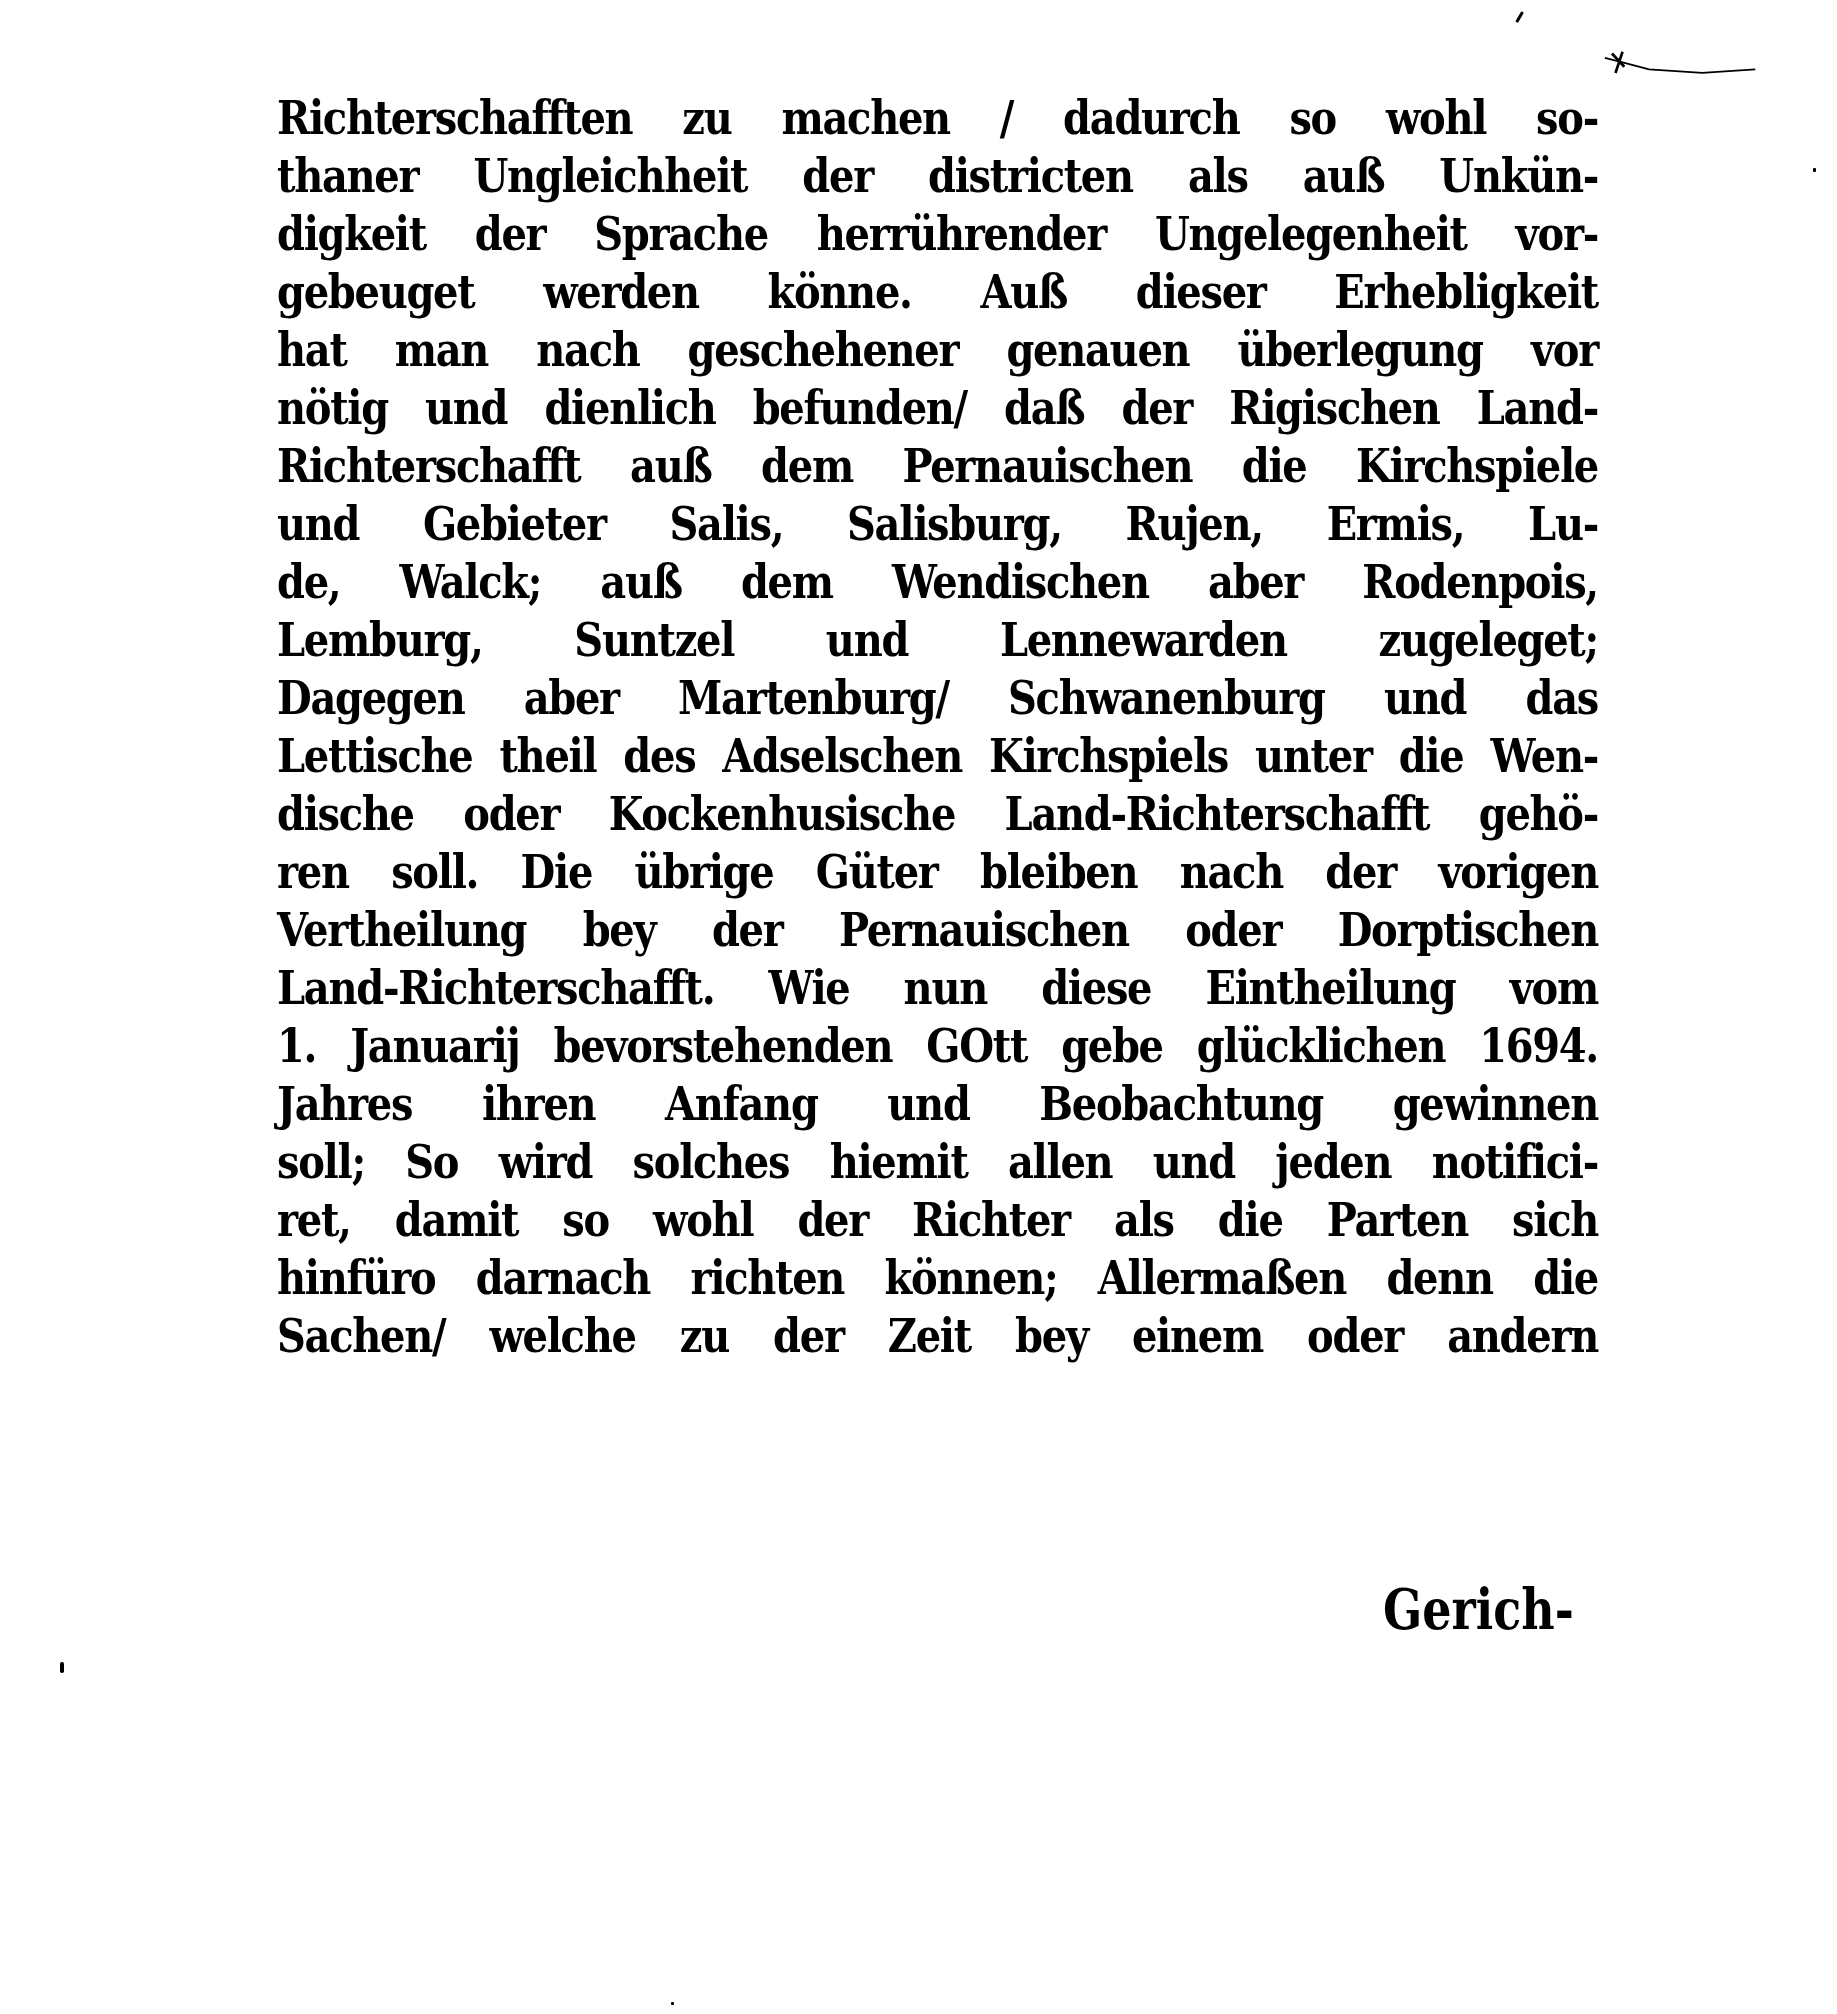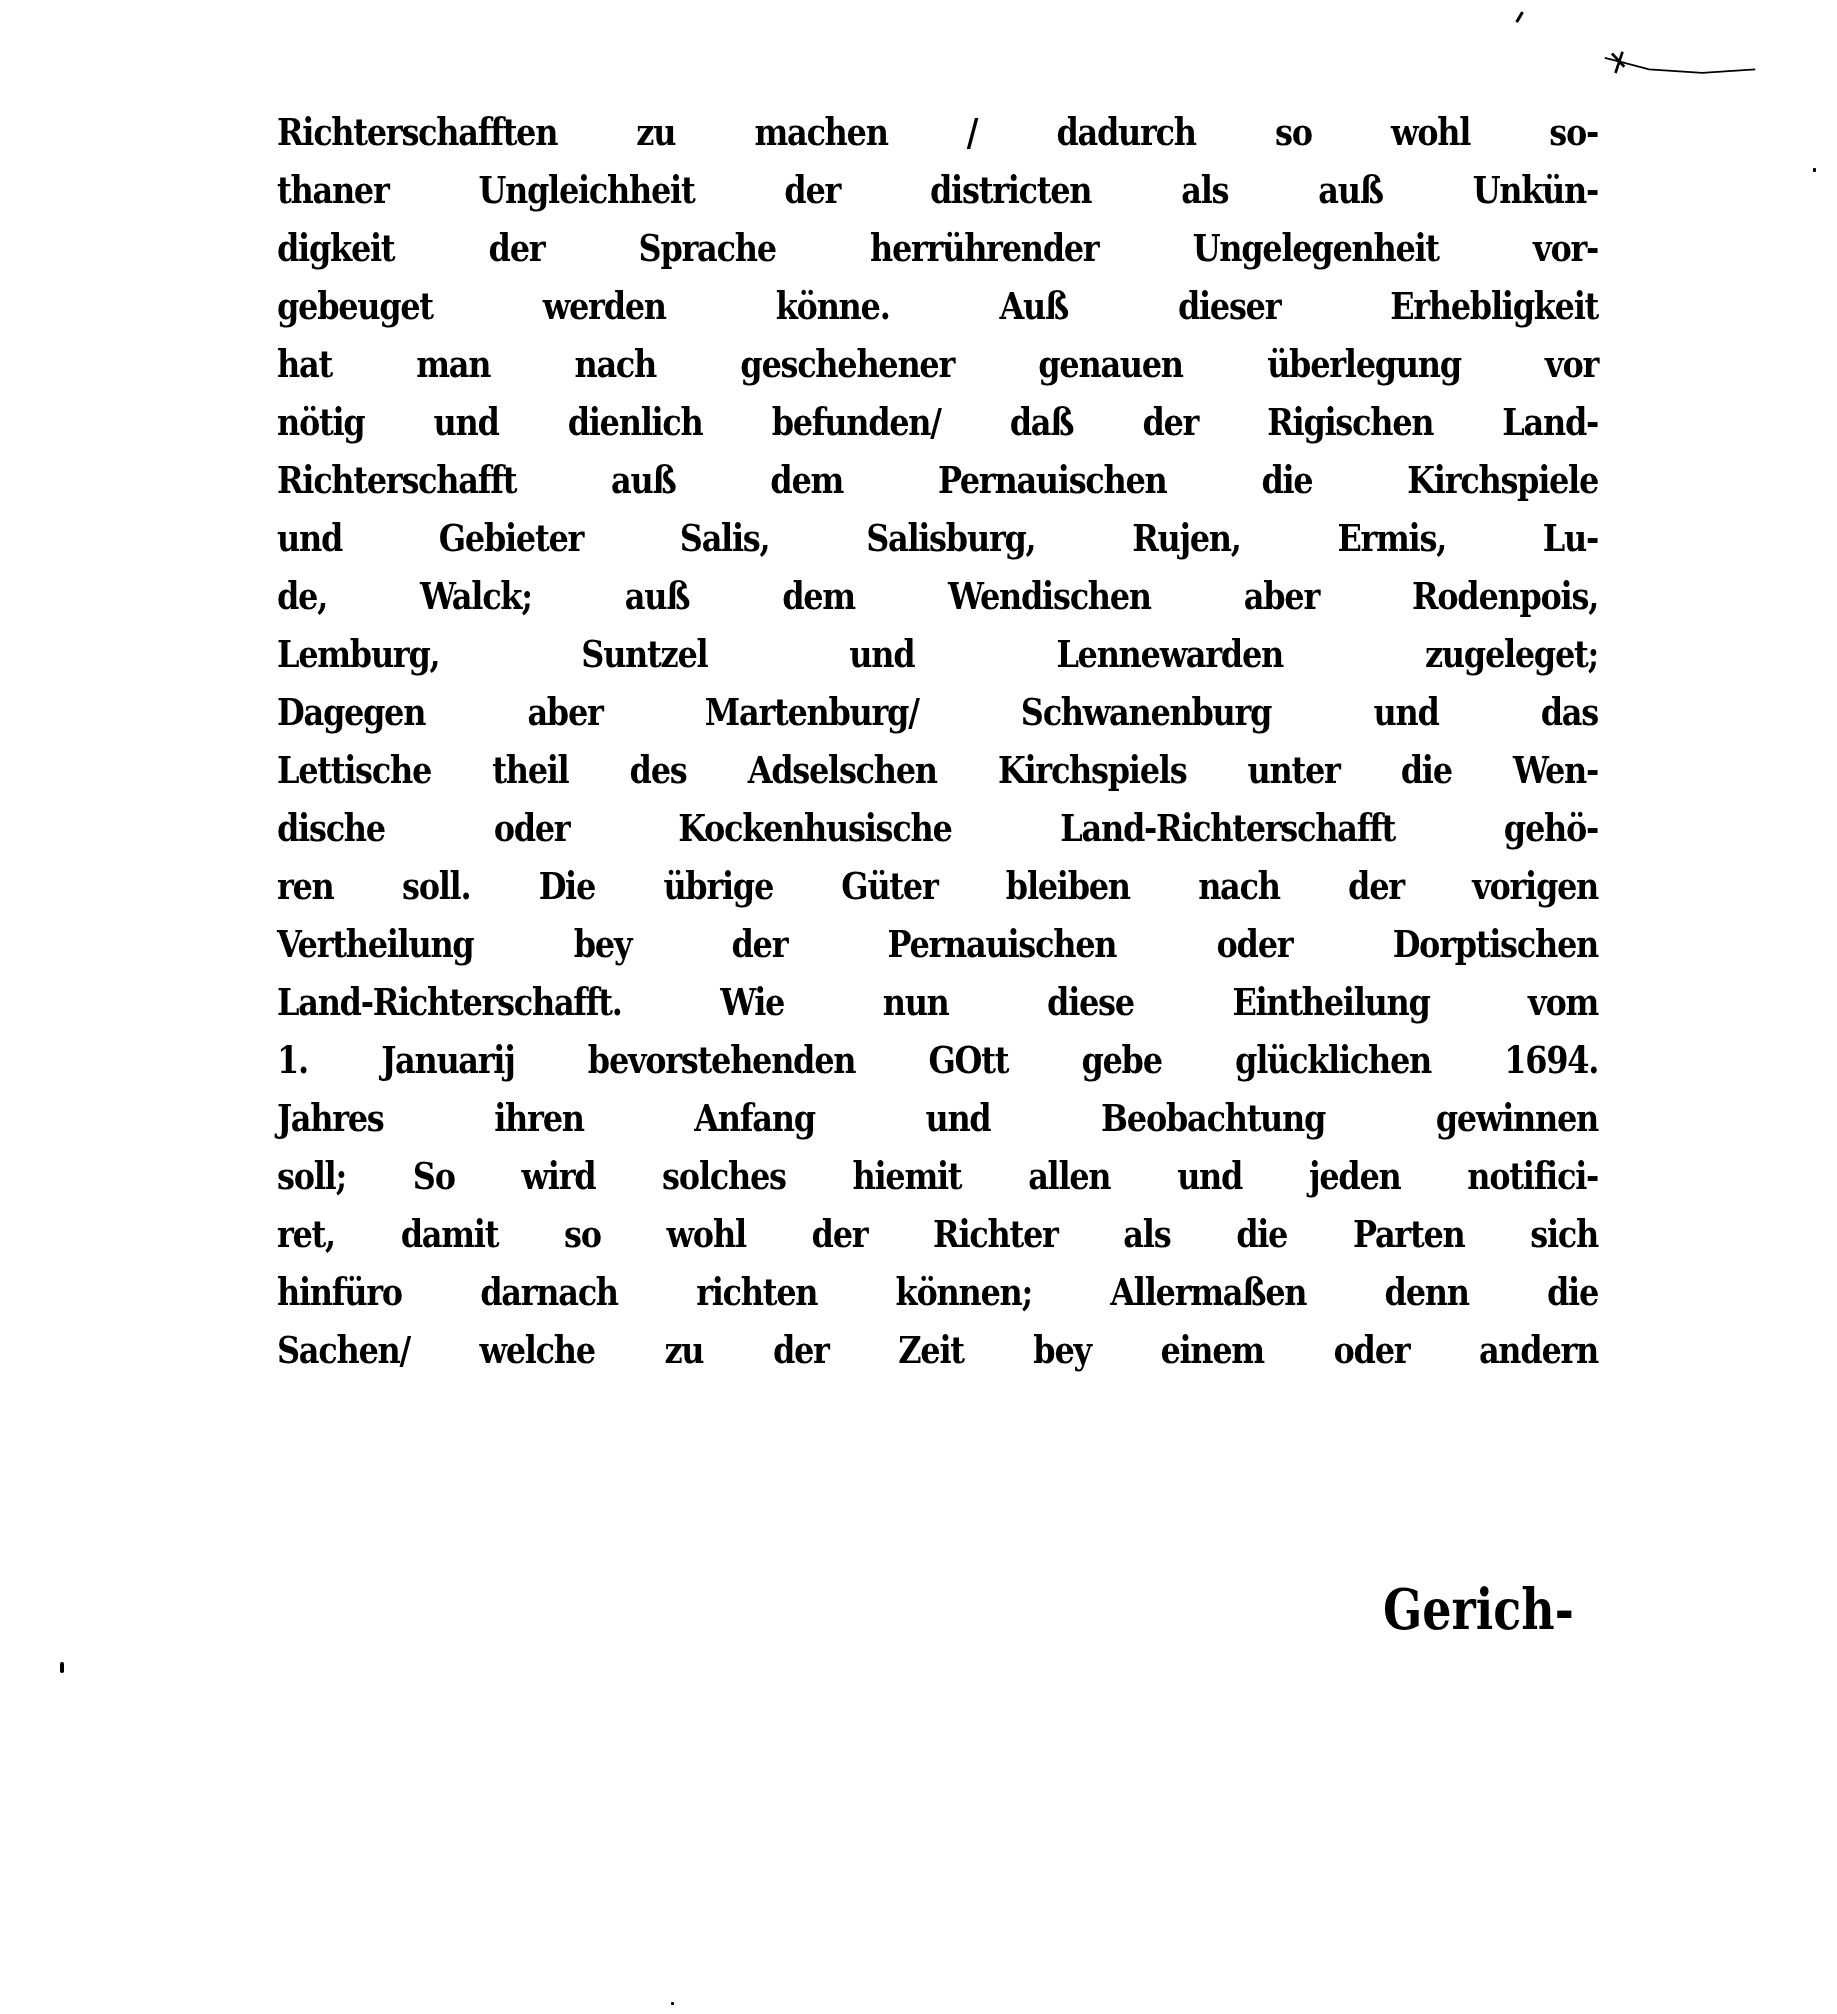--- a/index.html
+++ b/index.html
@@ -1,21 +1,21 @@
 <!DOCTYPE html>
 <html style="font-size:14px"><head>
   <meta charset="utf-8">
   <style>
     html, body { margin: 0; padding: 0; background: #ffffff; }
     body { width: 1837px; height: 2014px; position: relative; overflow: hidden; }
     .page { position: absolute; left: 0; top: 0; width: 1837px; height: 2014px; background: #ffffff; }
     .text-block {
-      position: absolute; left: 277px; top: 103px; width: 1321px;
+      position: absolute; left: 277px; top: 89px; width: 1321px;
       font-family: "DejaVu Serif", serif; font-weight: bold;
-      color: #000000; font-size: 32px; line-height: 58px;
+      color: #000000; font-size: 40px; line-height: 58px;
     }
     .line {
       display: block; white-space: nowrap; text-align: justify;
       text-align-last: justify; height: 58px; overflow: visible;
       letter-spacing: -1.3px; transform: scaleY(1.15); transform-origin: left center;
     }
     .catchword {
       position: absolute; left: 1383px; top: 1583px;
       font-family: "DejaVu Serif", serif; font-weight: bold;
       font-size: 46px; color: #000; transform: scaleY(1.2);

